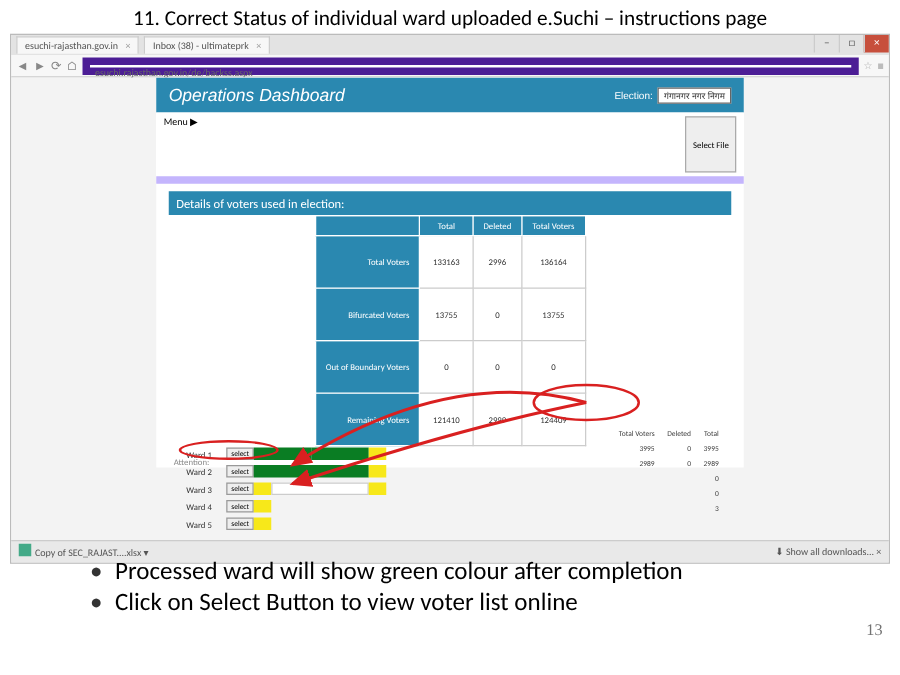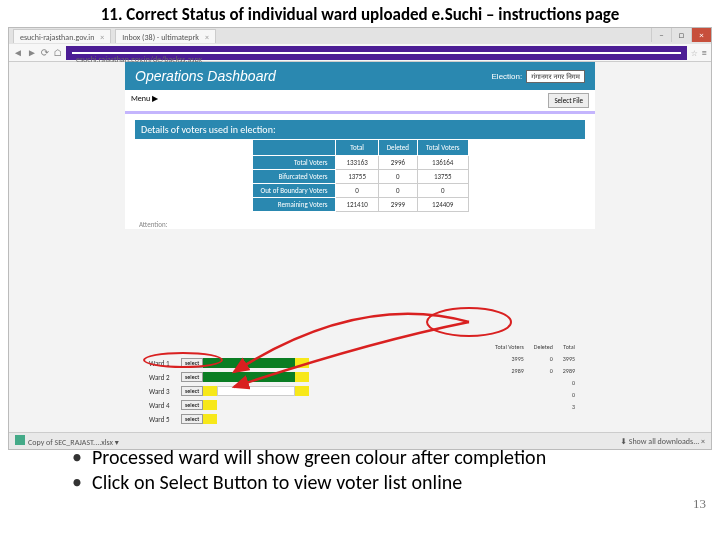--- a/index.html
+++ b/index.html
@@ -1,41 +1,41 @@
 <!DOCTYPE html>
 <html><head>
 <meta charset="utf-8">
 <style>
   * { box-sizing: border-box; margin: 0; padding: 0; }
   body { width: 720px; height: 540px; background: #fff; font-family: Calibri, Arial, sans-serif; position: relative; overflow: hidden; }
-  .title { text-align: center; font-weight: bold; font-size: 17px; padding: 4px 61px 2px; }
+  .title { text-align: center; font-weight: normal; font-size: 17px; padding: 4px 61px 2px; }
   .browser { margin: 0 8px; border: 1px solid #bbb; background: #f1f1f1; }
   .br-top { display: flex; align-items: center; background: #e3e3e3; height: 16px; font-size: 8px; color: #555; position: relative; }
   .tab { background: #f7f7f7; border: 1px solid #ccc; border-bottom: none; padding: 1px 6px; margin-left: 4px; height: 14px; display: flex; align-items: center; gap: 6px; }
   .tab .x { color: #999; }
   .winbtn { position: absolute; right: 0; top: 0; display: flex; }
   .winbtn div { width: 20px; height: 14px; border-left: 1px solid #ccc; text-align: center; font-size: 9px; line-height: 14px; }
   .winbtn .close { background: #c74f3c; color: #fff; }
   .br-bar { display: flex; align-items: center; background: #f7f7f7; height: 18px; padding: 0 4px; gap: 4px; font-size: 8px; border-bottom: 1px solid #ccc; }
   .navico { color: #888; font-size: 10px; }
   .url { flex: 1; background: #fff; border: 6px solid #4c1d95; padding: 1px 4px; color: #666; height: 14px; line-height: 12px; }
   .star { color: #aaa; }
   .viewport { background: #f3f3f3; height: 370px; position: relative; overflow: hidden; }
   .page { width: 470px; margin: 0 auto; background: #fff; }
   .ops { background: #2a88b0; color: #fff; display: flex; align-items: center; justify-content: space-between; padding: 6px 10px; font-family: 'Segoe UI', sans-serif; }
   .ops-title { font-style: italic; font-size: 14px; }
   .elec { font-size: 8px; display: flex; align-items: center; gap: 4px; }
   .elec .box { background: #fff; color: #333; padding: 1px 4px; border: 1px solid #666; font-size: 7px; }
-  .menubar { background: #fff; display: flex; justify-content: space-between; padding: 3px 6px; border-bottom: 3px solid #c4b5fd; font-size: 8px; gap: 24px; }
-  .btn { background: #eee; border: 1px solid #aaa; padding: 2px 5px; font-size: 7px; }
+  .menubar { background: #fff; display: flex; justify-content: space-between; padding: 3px 6px; border-bottom: 6px solid #c4b5fd; font-size: 8px; gap: 24px; }
+  .btn { background: #eee; border: 1px solid #aaa; padding: 17px 5px; font-size: 7px; }
   .section-h { background: #2a88b0; color: #fff; font-size: 10px; padding: 3px 6px; margin: 6px 10px 0; }
   .tbl { margin: 0 auto; border-collapse: collapse; font-size: 7px; }
   .tbl th { background: #2a88b0; color: #fff; padding: 3px 8px; border: 1px solid #fff; font-weight: normal; }
   .tbl td.lab { background: #2a88b0; color: #fff; padding: 2px 8px; text-align: right; border: 1px solid #fff; }
-  .tbl td.val { background: #fff; color: #333; padding: 2px 10px; text-align: center; border: 1px solid #ccc; }
+  .tbl td.val { background: #fff; color: #333; padding: 16px 10px; text-align: center; border: 1px solid #ccc; }
   .attn { font-size: 7px; color: #888; margin: 8px 14px; }
   .wards { position: absolute; left: 140px; bottom: 6px; font-size: 7px; }
   .wrow { display: flex; align-items: center; height: 14px; gap: 0; }
   .wlab { width: 32px; color: #333; }
   .sel { background: #eee; border: 1px solid #999; padding: 0 3px; font-size: 6px; }
   .bar { height: 10px; display: flex; }
   .seg { height: 10px; }
   .red-oval { position: absolute; border: 2px solid #d92020; border-radius: 50%; }
   .oval1 { left: 134px; bottom: 64px; width: 80px; height: 16px; }
   .side { position: absolute; right: 130px; bottom: 18px; font-size: 6px; color: #444; }

